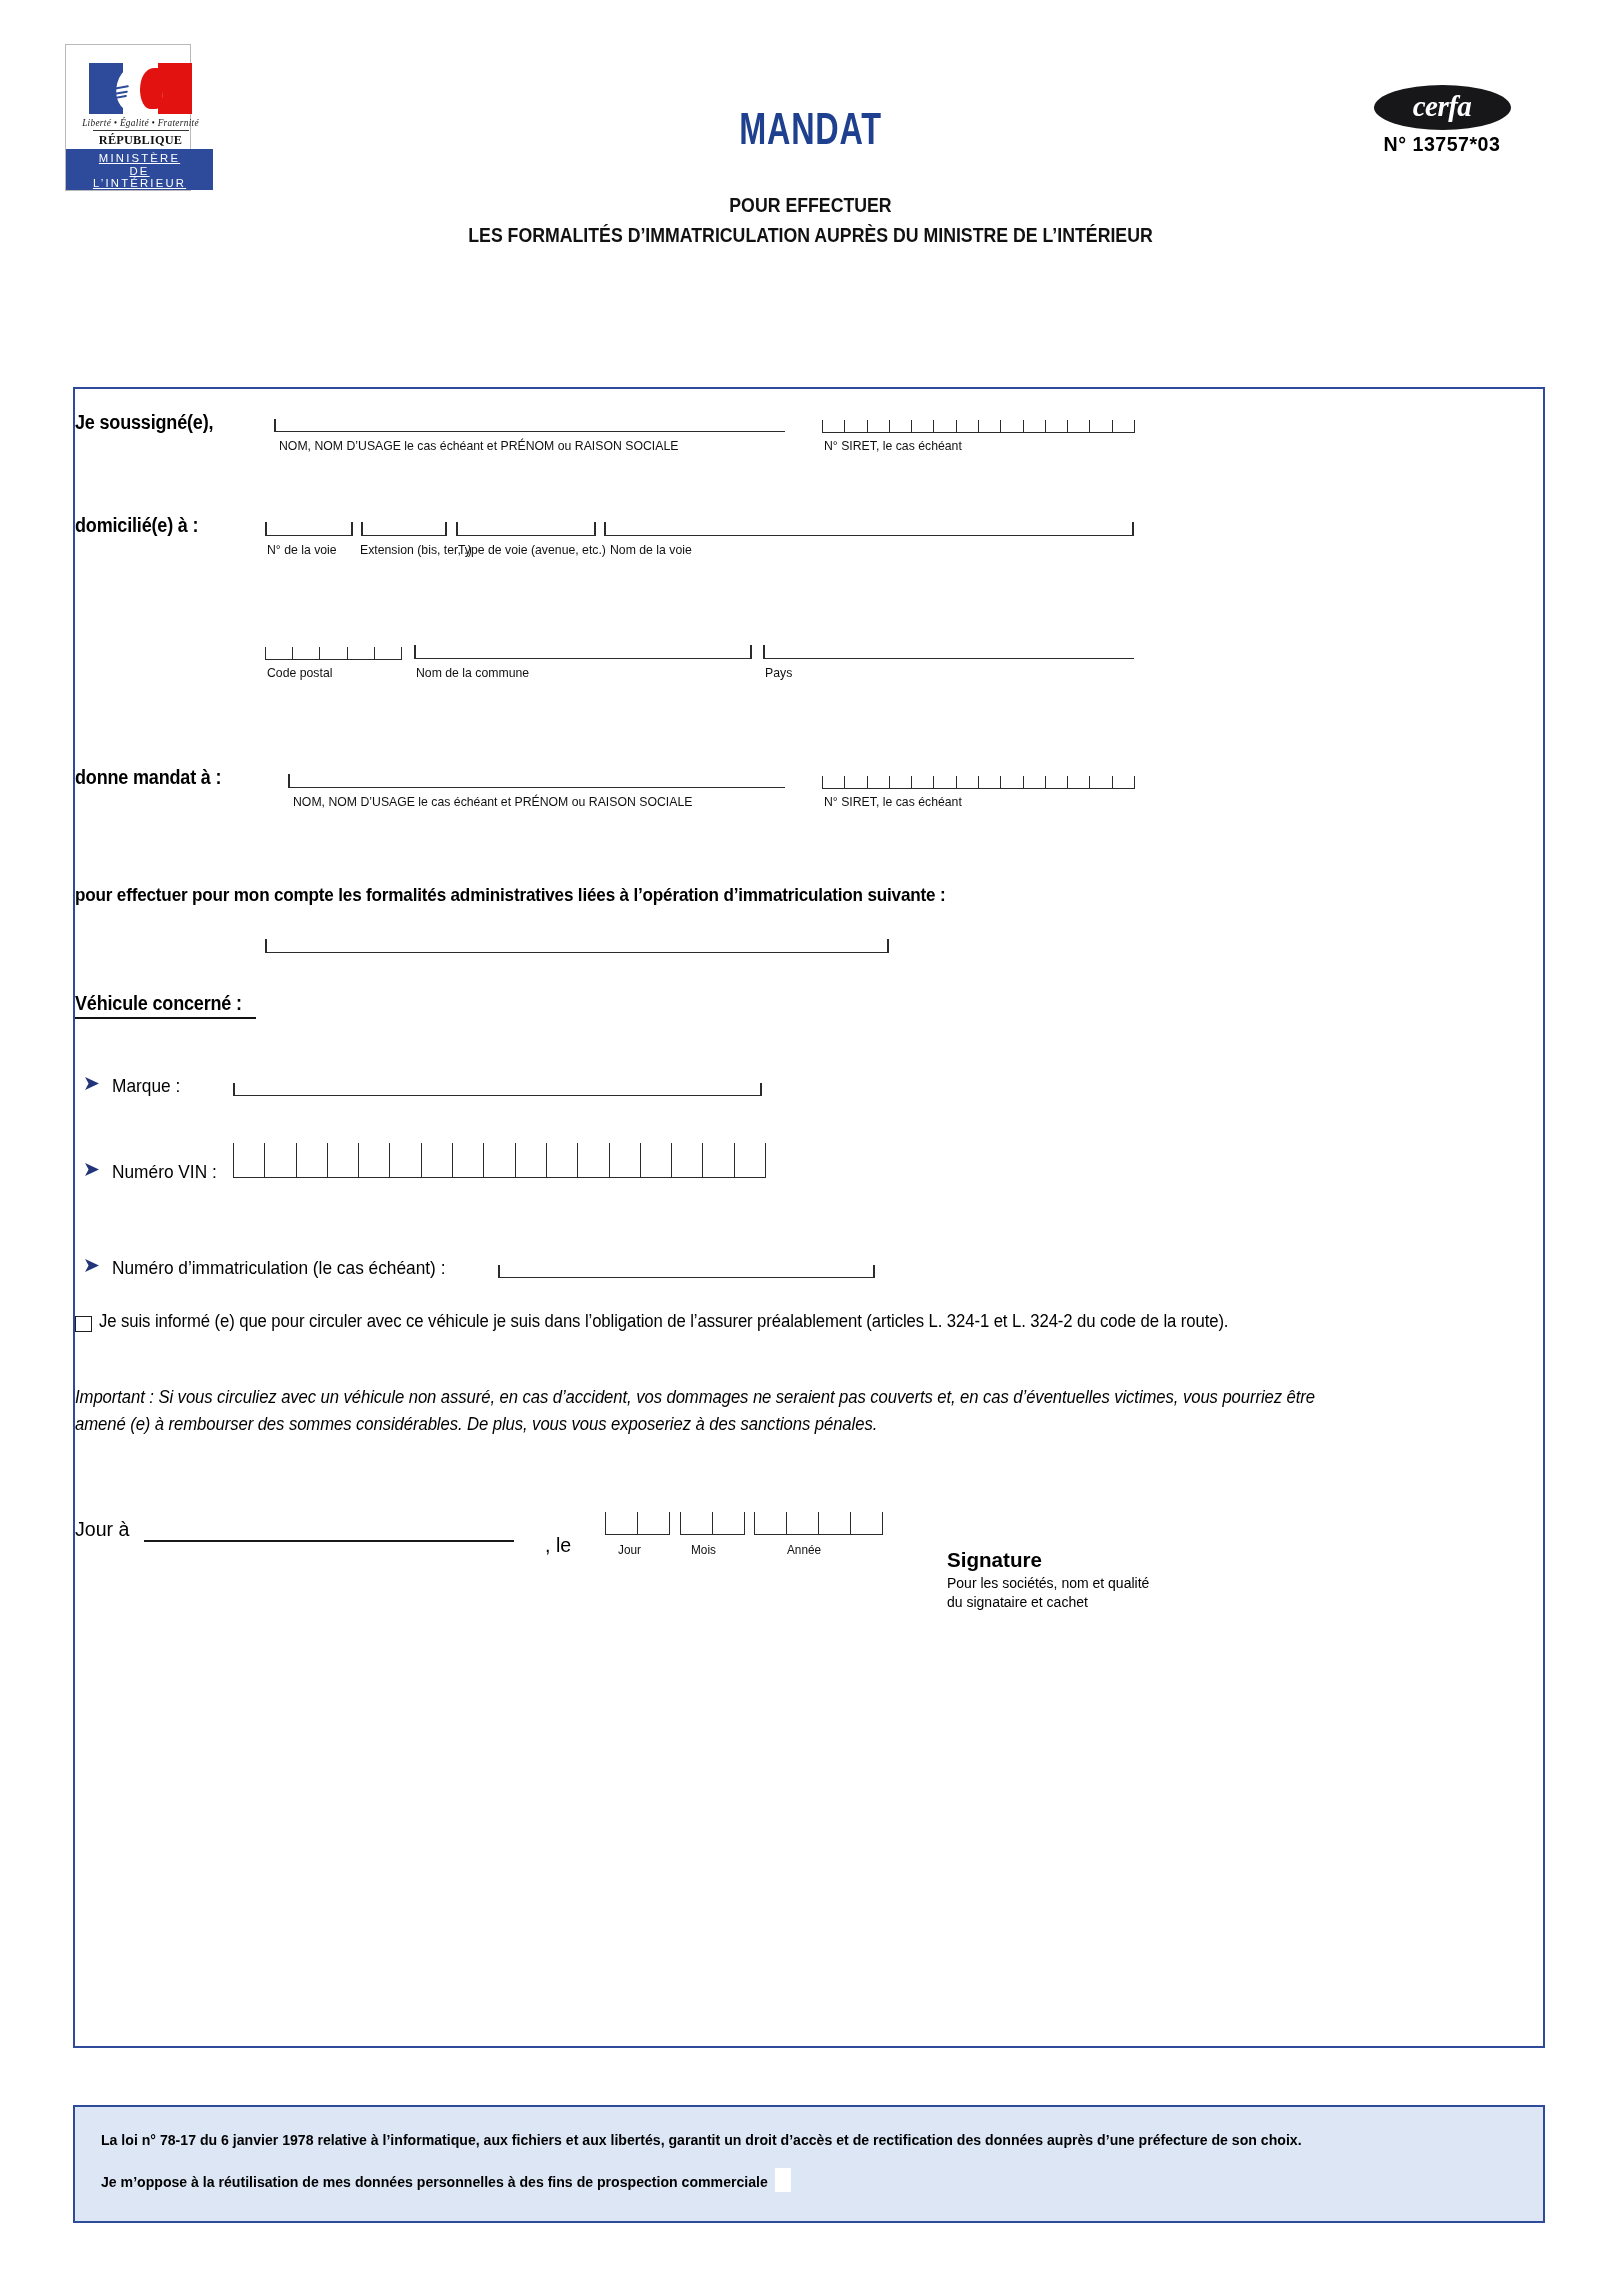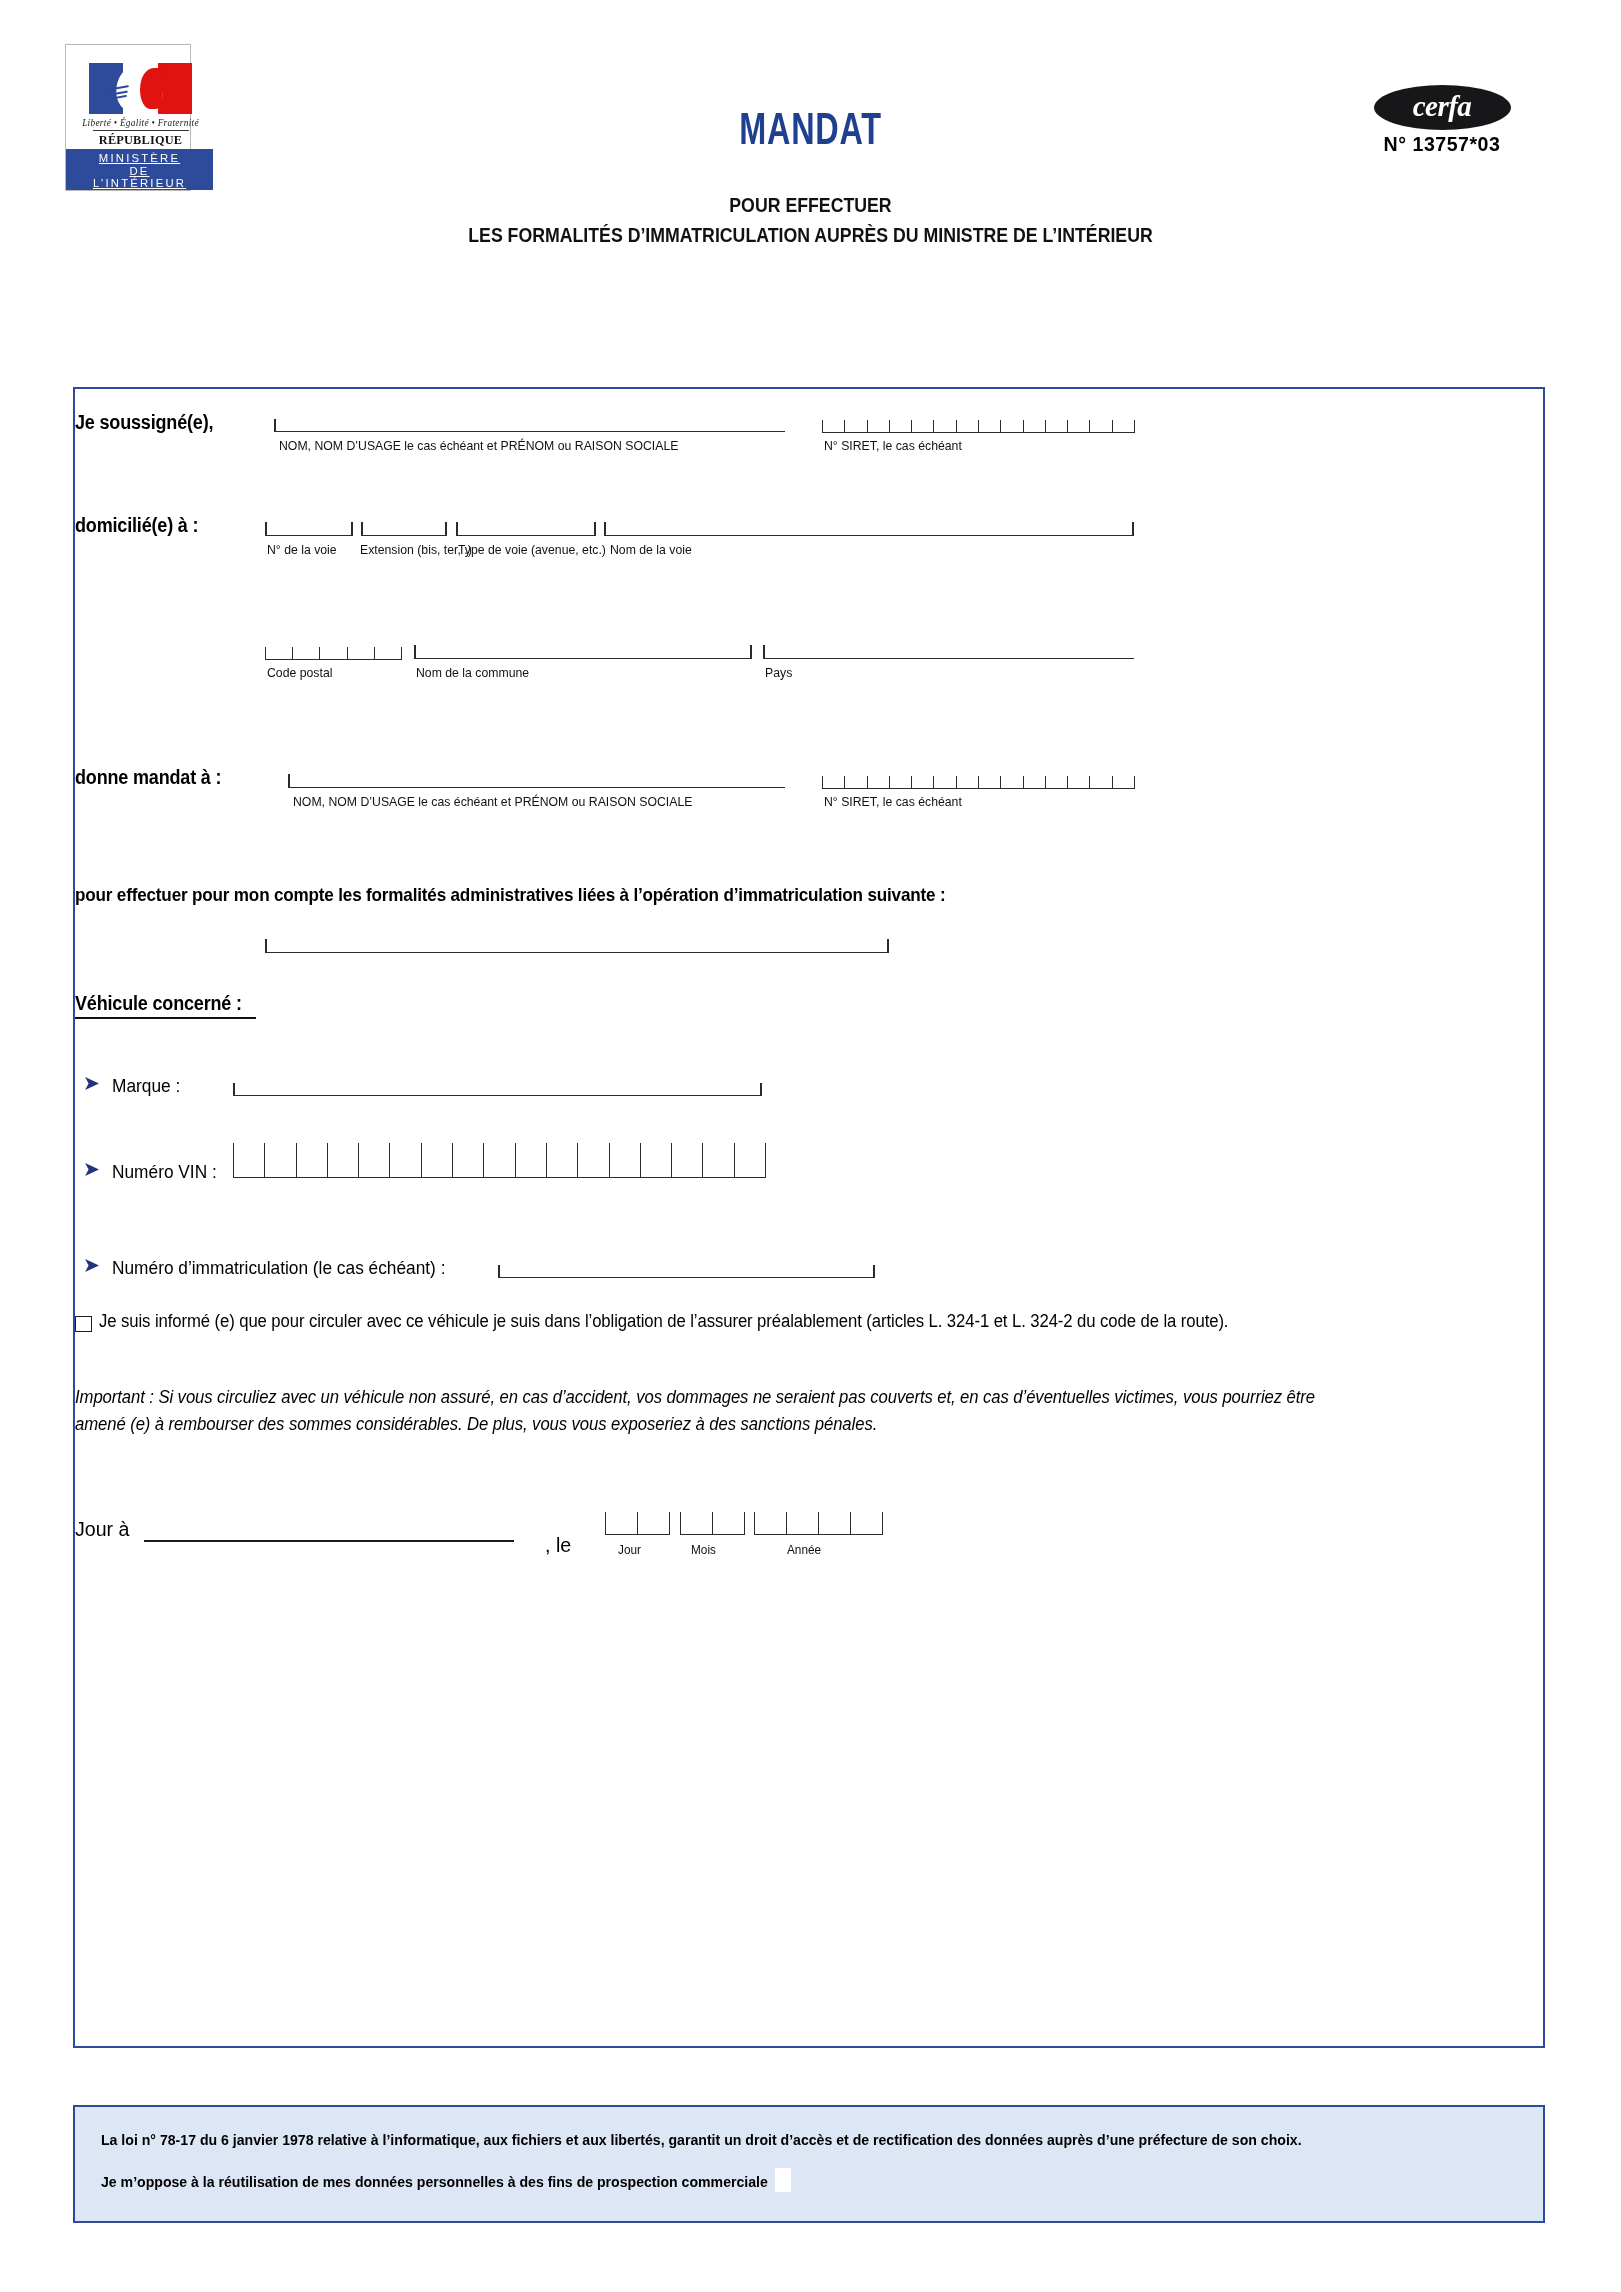--- a/index.html
+++ b/index.html
@@ -440,20 +440,25 @@
         <i style="flex: 1 1 0px;"></i>
         <i style="flex: 1 1 0px;"></i>
         <i style="flex: 1 1 0px;"></i>
         <i style="flex: 1 1 0px;"></i>
       </div>
     <div style="position:absolute;left:712px;top:21.6px;">
       <span class="caption" style="font-size:12.7px;">Année</span>
     </div>
   </div>
 
+  <div class="row" style="left:872px;top:1159px;width:392px;">
+    <div style="font-size:20.6px;font-weight:bold;">Signature</div>
+    <div style="font-size:14px;line-height:18.6px;margin-top:2px;">Pour les sociétés, nom et qualité</div>
+    <div style="font-size:14px;line-height:18.6px;">du signataire et cachet</div>
+  </div>
 
   <div style="position:absolute;left:863px;top:1240px;width:549px;height:372px;"></div>
 </div>
 
 <div class="notice">
   <p>La loi n° 78-17 du 6 janvier 1978 relative à l’informatique, aux fichiers et aux libertés, garantit un droit d’accès et de rectification des données auprès d’une préfecture de son choix.</p>
   <p class="p2"><span>Je m’oppose à la réutilisation de mes données personnelles à des fins de prospection commerciale</span><span class="chk-white"></span></p>
 </div>
 
 

